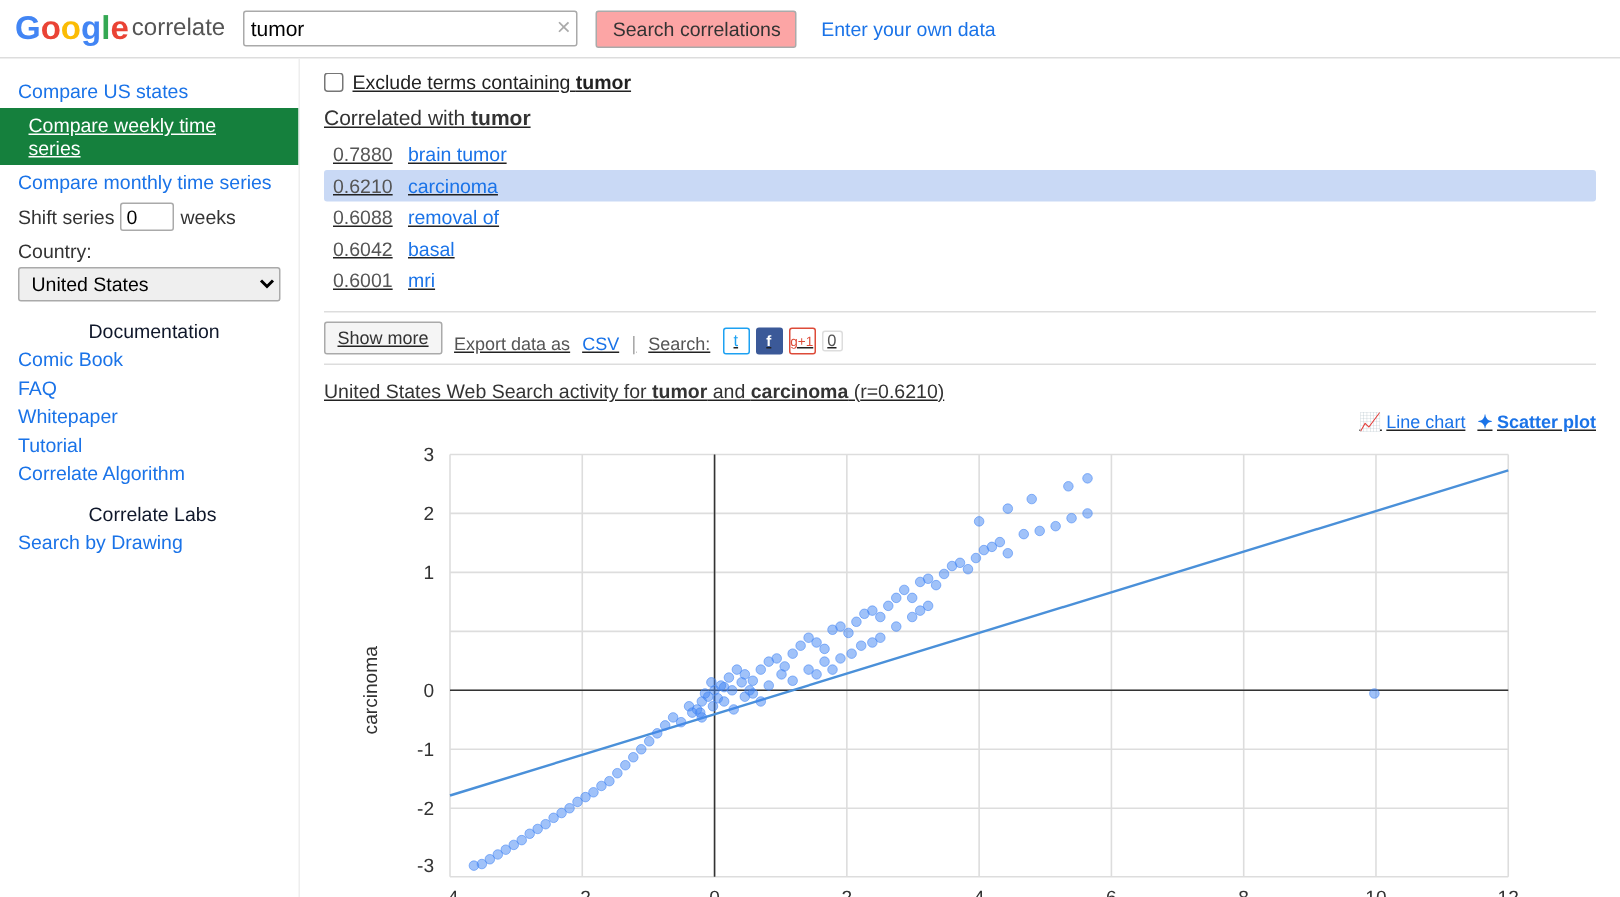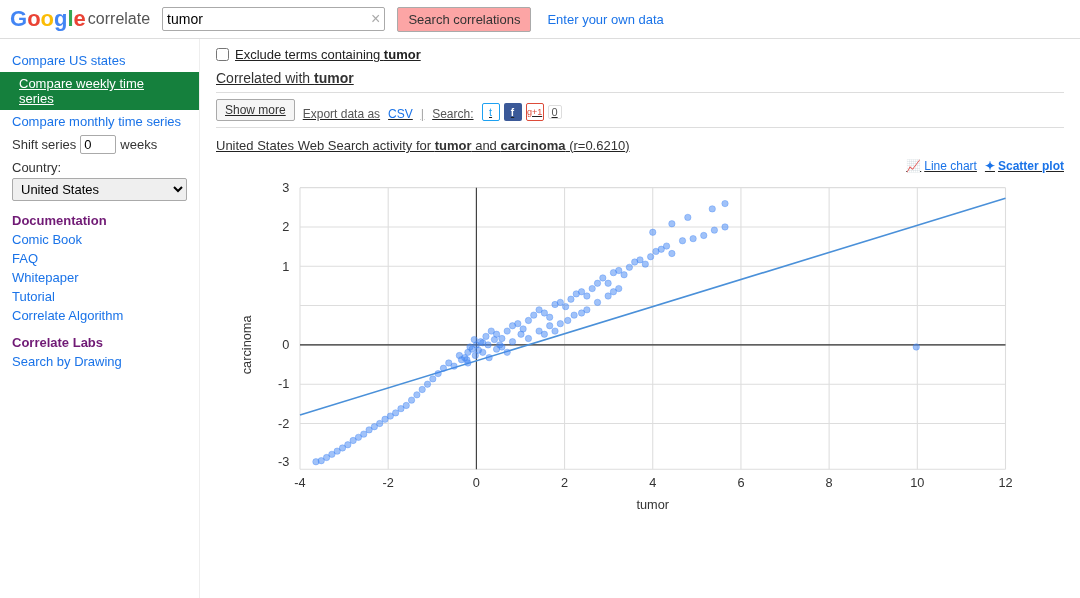--- a/index.html
+++ b/index.html
@@ -22,21 +22,21 @@
     #search-btn { background: #fca5a5; border: 1px solid #aaa; border-radius: 2px; padding: 4px 10px; cursor: pointer; font-size: 13px; color: #333; margin-left: 4px; }
     #enter-own { color: #1a73e8; font-size: 13px; cursor: pointer; text-decoration: none; margin-left: 8px; }
 
     
     #content { display: flex; flex: 1; overflow: hidden; }
 
     
     #sidebar { width: 200px; min-width: 200px; padding: 10px 12px; border-right: 1px solid #eee; font-size: 13px; overflow-y: auto; }
     .sidebar-link { color: #1a73e8; display: block; margin: 4px 0; cursor: pointer; text-decoration: none; }
     .sidebar-active { background: #15803d; color: #fff; display: block; margin: 2px -12px; padding: 4px 19px; cursor: pointer; text-decoration: underline; }
-    .sidebar-section-title { font-weight: bold; margin-top: 12px; margin-bottom: 4px; color: #701a75; }
+    .sidebar-section-title { font-weight: normal; margin-top: 12px; margin-bottom: 4px; color: #0f172a; margin-left: 47px; }
     .shift-row { display: flex; align-items: center; gap: 4px; margin: 6px 0; color: #333; }
     .shift-input { width: 36px; border: 1px solid #aaa; border-radius: 2px; padding: 1px 3px; font-size: 13px; }
     .country-label { color: #333; margin-bottom: 3px; }
     .country-select { width: 100%; border: 1px solid #aaa; border-radius: 2px; padding: 2px 4px; font-size: 13px; }
 
     
     #main { flex: 1; padding: 8px 16px; overflow-y: auto; text-decoration: underline; }
     .exclude-row { display: flex; align-items: center; gap: 6px; margin-bottom: 8px; font-size: 13px; }
     .exclude-check { cursor: pointer; }
 
@@ -132,20 +132,43 @@
         <input type="checkbox" class="exclude-check" style="">
         <span>
           <span>Exclude terms containing </span><strong>tumor</strong>
         </span>
       </div>
 
       <div class="correlated-header">
         <span>Correlated with </span><strong>tumor</strong>
       </div>
 
+      <div class="corr-list">
+
+      <div class="corr-item">
+            <span class="corr-score">0.7880</span>
+            <a class="corr-link">brain tumor</a>
+          </div>
+          <div class="corr-item selected">
+            <span class="corr-score">0.6210</span>
+            <a class="corr-link">carcinoma</a>
+          </div>
+          <div class="corr-item">
+            <span class="corr-score">0.6088</span>
+            <a class="corr-link">removal of</a>
+          </div>
+          <div class="corr-item">
+            <span class="corr-score">0.6042</span>
+            <a class="corr-link">basal</a>
+          </div>
+          <div class="corr-item">
+            <span class="corr-score">0.6001</span>
+            <a class="corr-link">mri</a>
+          </div>
+        </div>
 
       <div class="actions-row">
         <button class="show-more-btn">Show more</button>
         <span class="export-label">Export data as</span>
         <a class="export-link">CSV</a>
         <span style="color:#aaa">|</span>
         <span class="share-label">Search:</span>
         <div class="social-icons">
           <span class="social-icon twitter-icon">t</span>
           <span class="social-icon fb-icon">f</span>

